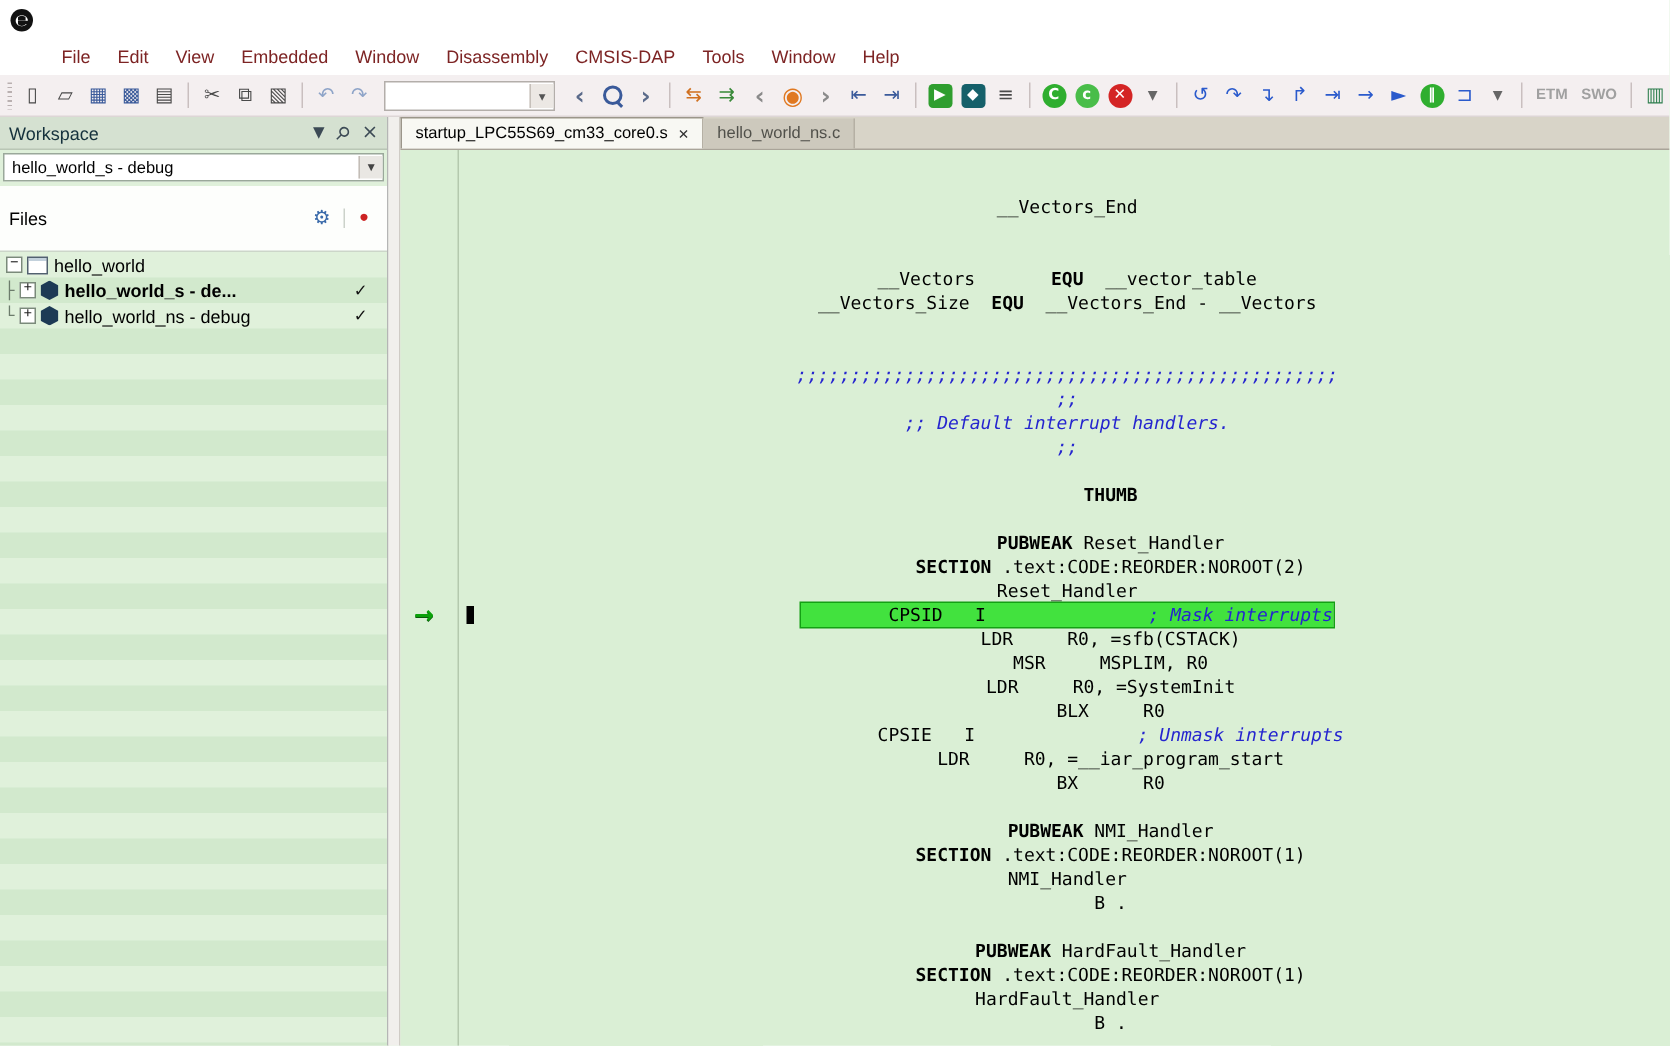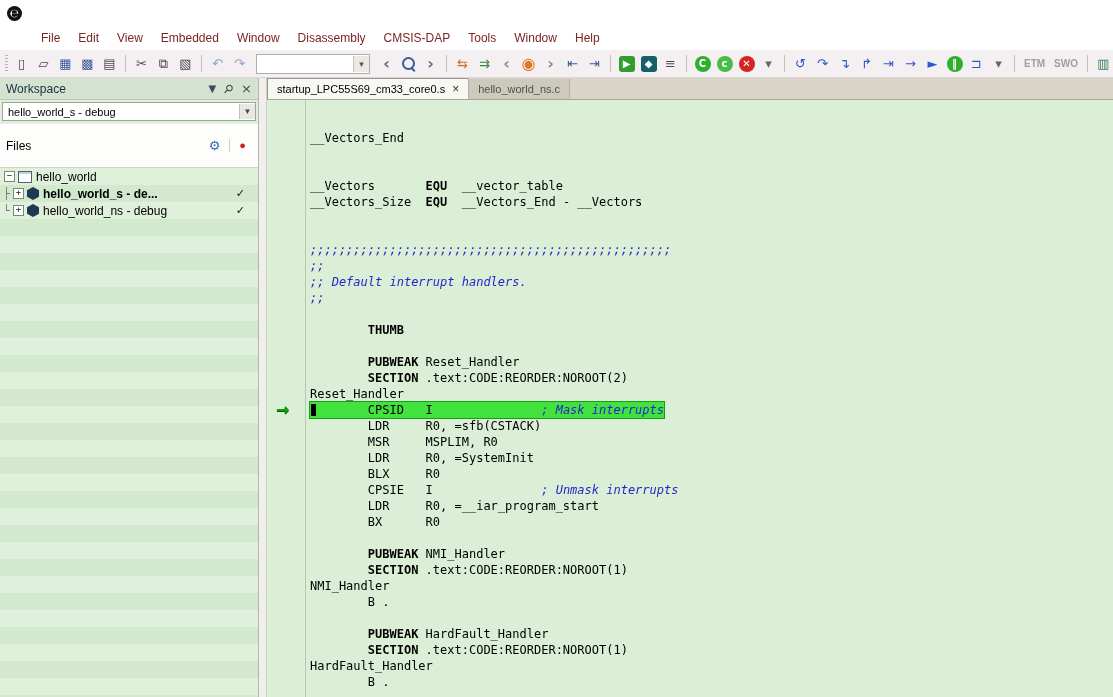--- a/index.html
+++ b/index.html
@@ -76,21 +76,21 @@
                 clip-path:polygon(50% 0,100% 25%,100% 75%,50% 100%,0 75%,0 25%);}
   .tlabel{font-size:12px;}
   .tlabel.b{font-weight:bold;}
   .tcheck{margin-left:auto;margin-right:13px;font-size:11px;color:#111;
           font-family:"DejaVu Sans",sans-serif;}
 
   
   .splitter{width:7px;flex:none;background:#f1efec;border-right:1px solid #cfcbc5;cursor:col-resize;}
 
   
-  .editor-col{flex:1;display:flex;flex-direction:column;min-width:0;}
+  .editor-col{flex:1;display:flex;flex-direction:column;min-width:0;text-align:center;}
   .tabbar{height:21px;flex:none;background:#d8d4c8;border-bottom:1px solid #a9a499;
           display:flex;align-items:flex-end;}
   .tab{height:20px;display:flex;align-items:center;gap:7px;padding:0 9px;font-size:11px;
        border-right:1px solid #b5b0a4;cursor:default;}
   .tab.active{background:#f8f8f3;border-top:1px solid #9b968a;border-left:1px solid #9b968a;
               color:#000;}
   .tab.inactive{background:#cdc9bd;color:#50504a;}
   .tab-close{font-size:12px;color:#333;line-height:1;}
   .editor{flex:1;display:flex;background:#daefd5;position:relative;overflow:hidden;}
   .gutter{width:38px;flex:none;background:#daefd5;border-right:1px solid #b4c9ae;position:relative;}

